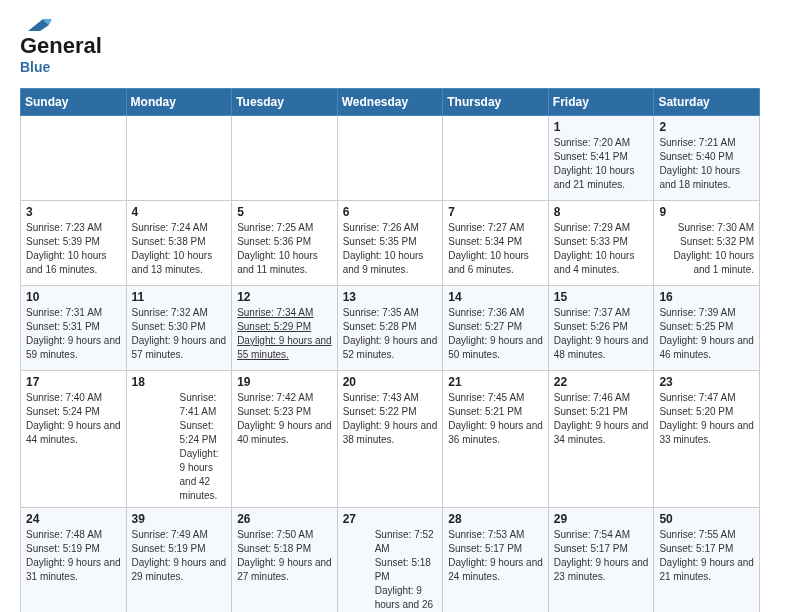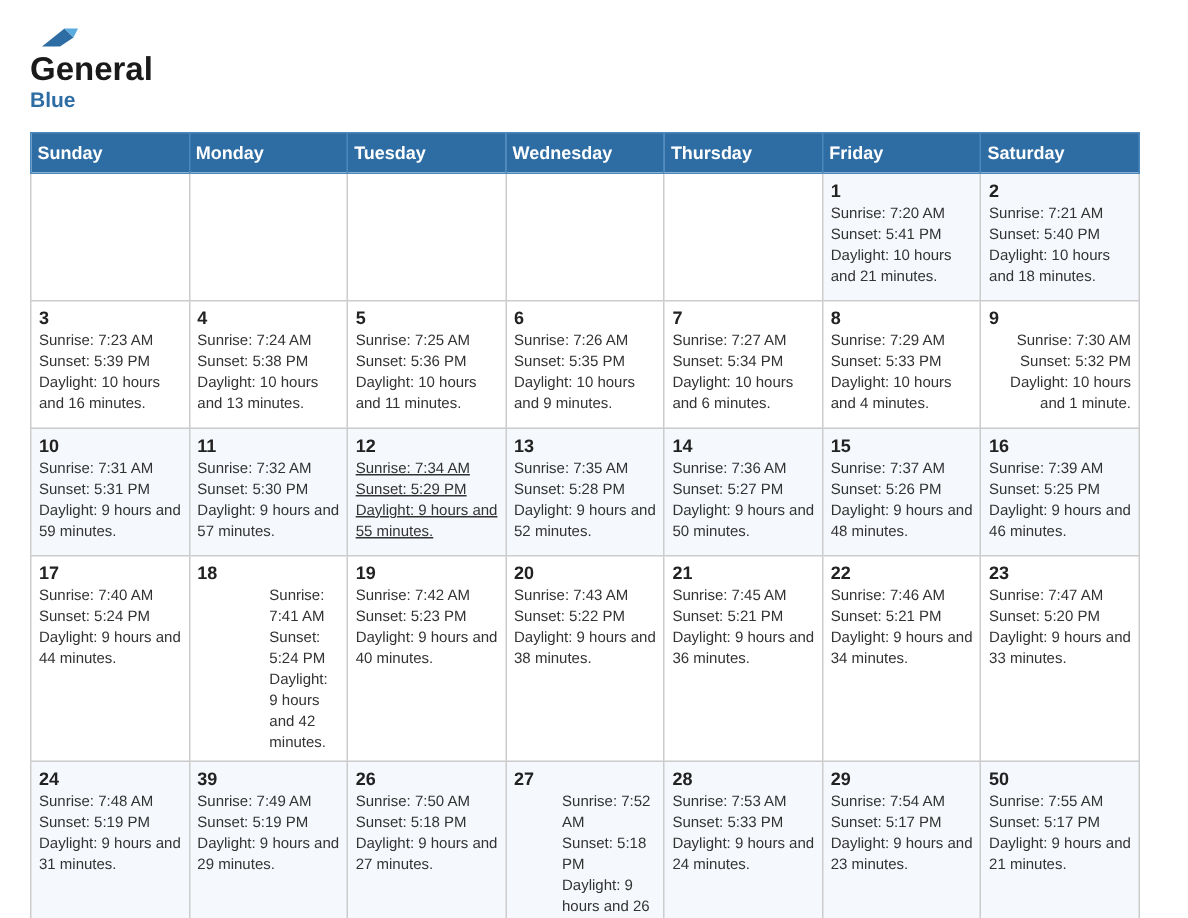--- a/index.html
+++ b/index.html
@@ -298,21 +298,21 @@
           </td>
           <td>
             <span class="day-number">27</span>
             <div class="cell-info" style="white-space: pre-line; margin-left: 32px;">Sunrise: 7:52 AM
 Sunset: 5:18 PM
 Daylight: 9 hours and 26 minutes.</div>
           </td>
           <td>
             <span class="day-number">28</span>
             <div class="cell-info" style="white-space: pre-line;">Sunrise: 7:53 AM
-Sunset: 5:33 PM
+Sunset: 5:17 PM
 Daylight: 9 hours and 24 minutes.</div>
           </td>
           <td>
             <span class="day-number">29</span>
             <div class="cell-info" style="white-space: pre-line;">Sunrise: 7:54 AM
 Sunset: 5:17 PM
 Daylight: 9 hours and 23 minutes.</div>
           </td>
           <td>
             <span class="day-number">50</span>

